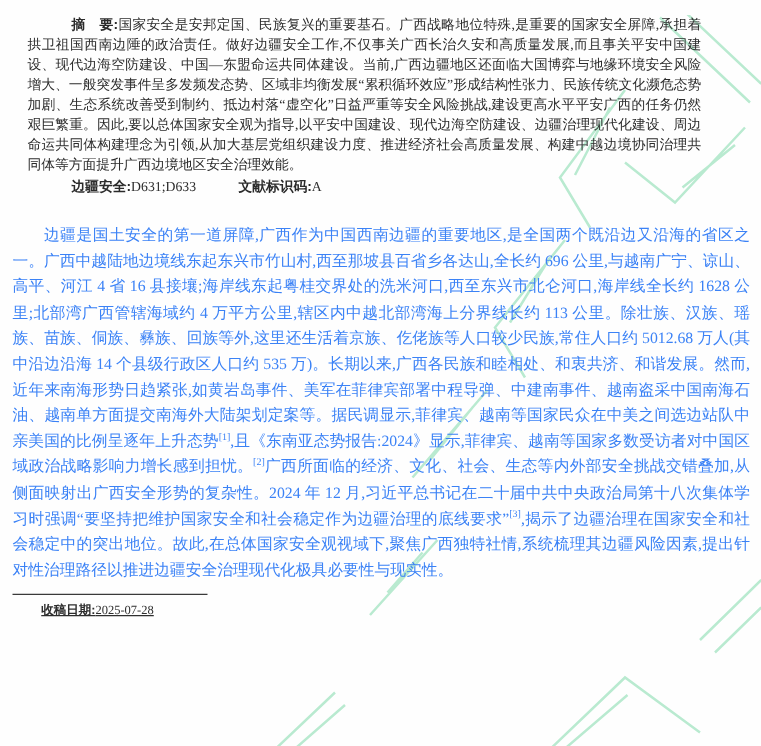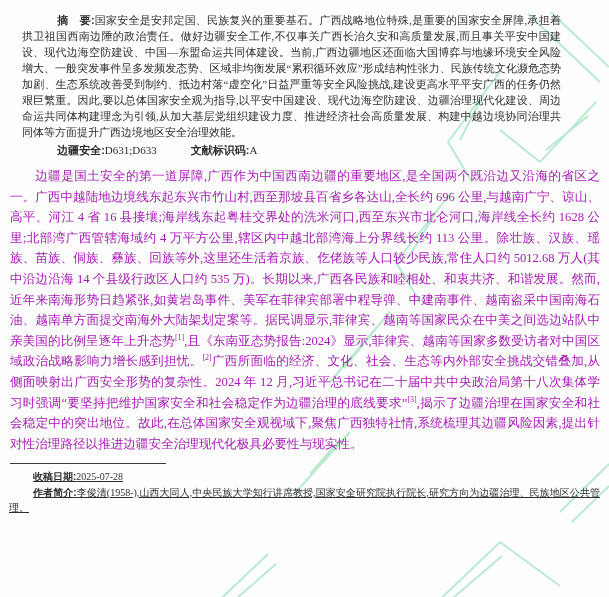--- a/index.html
+++ b/index.html
@@ -37,26 +37,26 @@
   .abs-para { text-indent: 3.2em; }
   .kw-line, .clc-line { text-indent: 3.2em; margin-top: 2px !important; }
   .label-hei {
     font-family: "Liberation Sans", sans-serif;
     font-weight: 700;
   }
   .clc-gap { margin-left: 34px; }
 
   
   .body-para {
-    margin: 8px 9px 0 10px;
+    margin: 20px 9px 0 10px;
     font-size: 12.6px;
     line-height: 20.6px;
     text-align: justify;
     text-indent: 2em;
-    color: #a21caf;
+    color: #3b82f6;
   }
   sup.cite {
     font-size: 8px;
     line-height: 0;
     vertical-align: super;
   }
 
   
   .footnote-divider {
     width: 156px;
@@ -103,17 +103,16 @@
     </div>
 
     <div class="body-para"><span>边疆是国土安全的第一道屏障,广西作为中国西南边疆的重要地区,是全国两个既沿边又沿海的省区之一。广西中越陆地边境线东起东兴市竹山村,西至那坡县百省乡各达山,全长约 696 公里,与越南广宁、谅山、高平、河江 4 省 16 县接壤;海岸线东起粤桂交界处的洗米河口,西至东兴市北仑河口,海岸线全长约 1628 公里;北部湾广西管辖海域约 4 万平方公里,辖区内中越北部湾海上分界线长约 113 公里。除壮族、汉族、瑶族、苗族、侗族、彝族、回族等外,这里还生活着京族、仡佬族等人口较少民族,常住人口约 5012.68 万人(其中沿边沿海 14 个县级行政区人口约 535 万)。长期以来,广西各民族和睦相处、和衷共济、和谐发展。然而,近年来南海形势日趋紧张,如黄岩岛事件、美军在菲律宾部署中程导弹、中建南事件、越南盗采中国南海石油、越南单方面提交南海外大陆架划定案等。据民调显示,菲律宾、越南等国家民众在中美之间选边站队中亲美国的比例呈逐年上升态势</span><sup class="cite">[1]</sup><span>,且《东南亚态势报告:2024》显示,菲律宾、越南等国家多数受访者对中国区域政治战略影响力增长感到担忧。</span><sup class="cite">[2]</sup><span>广西所面临的经济、文化、社会、生态等内外部安全挑战交错叠加,从侧面映射出广西安全形势的复杂性。2024 年 12 月,习近平总书记在二十届中共中央政治局第十八次集体学习时强调“要坚持把维护国家安全和社会稳定作为边疆治理的底线要求”</span><sup class="cite">[3]</sup><span>,揭示了边疆治理在国家安全和社会稳定中的突出地位。故此,在总体国家安全观视域下,聚焦广西独特社情,系统梳理其边疆风险因素,提出针对性治理路径以推进边疆安全治理现代化极具必要性与现实性。</span></div>
 
     <hr class="footnote-divider">
 
     <div class="footnotes">
       <p><span class="label-hei">收稿日期:</span><span>2025-07-28</span></p>
 
 
-      <p><span class="label-hei">作者简介:</span><span>李俊清(1958-),山西大同人,中央民族大学知行讲席教授,国家安全研究院执行院长,研究方向为边疆治理、民族地区公共管理。</span></p>
     </div>
 
   </div>
 </div>
 
 </body></html>

